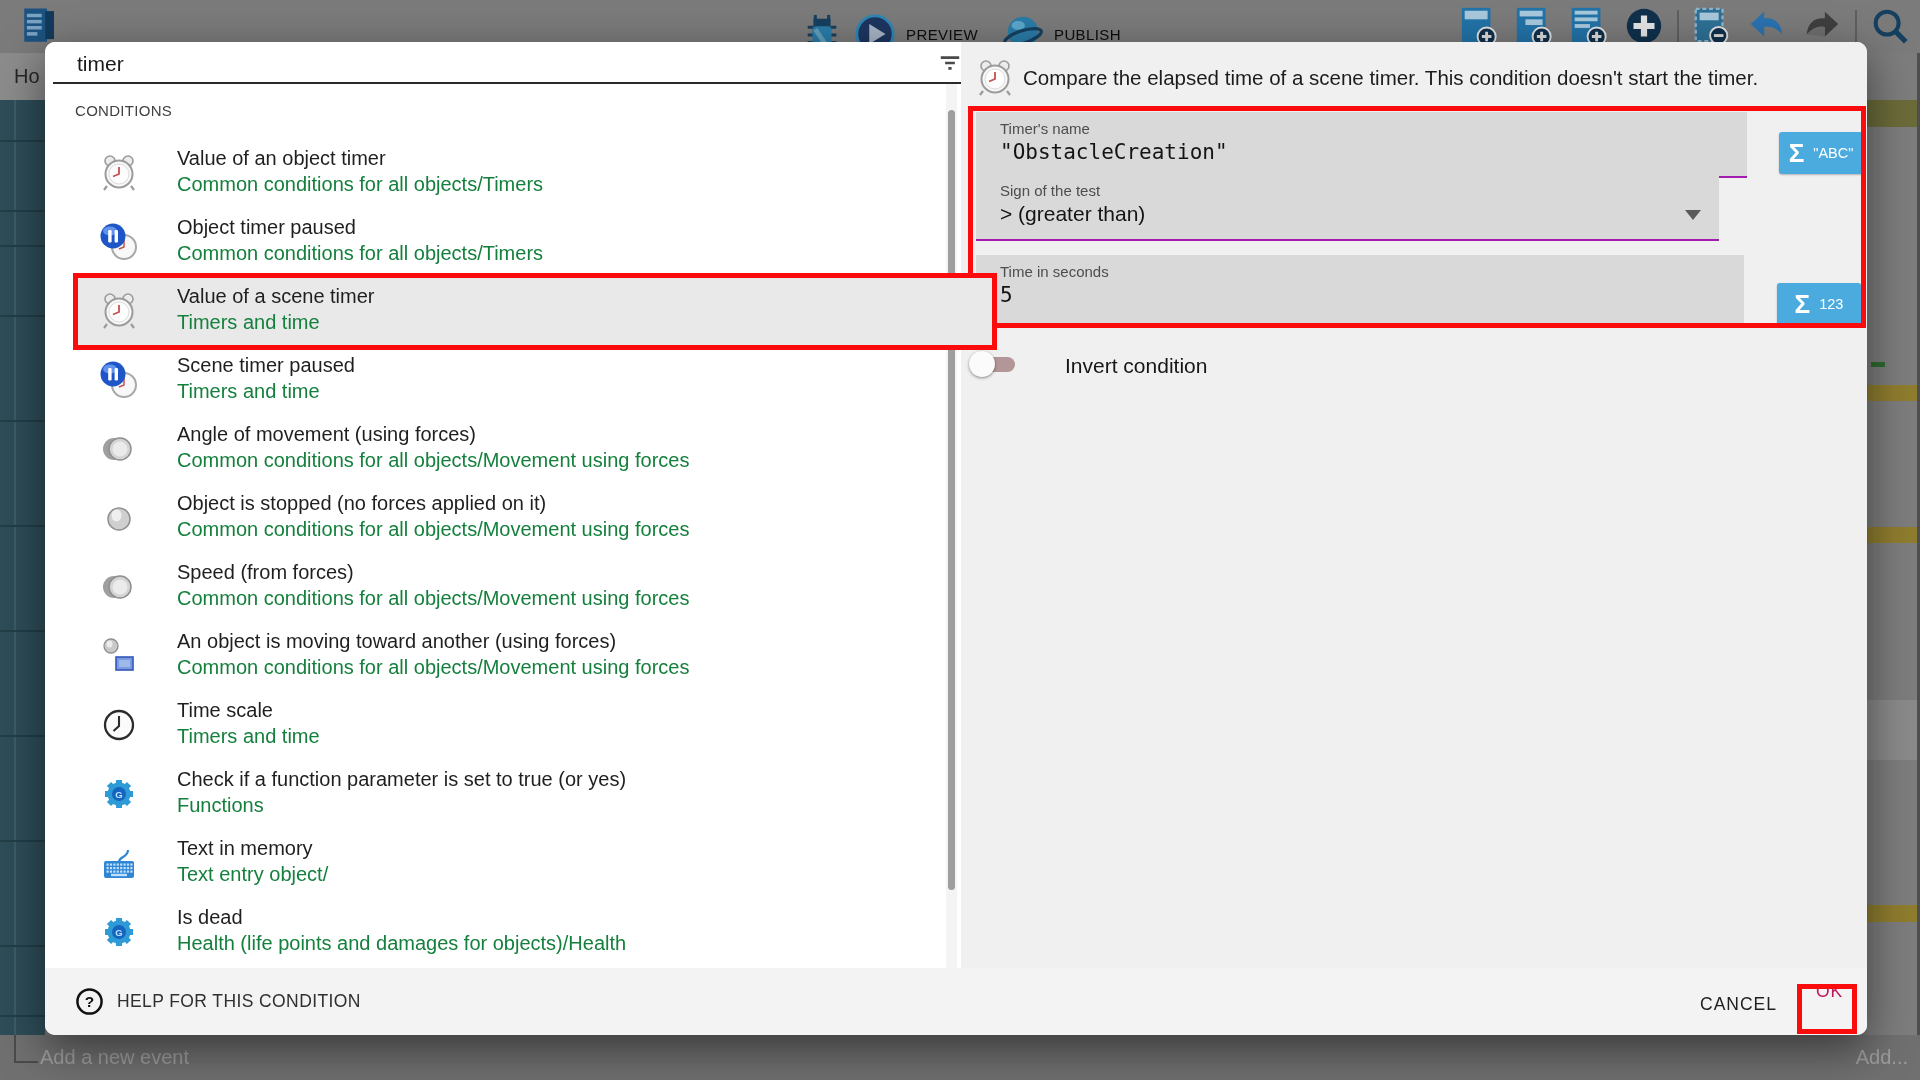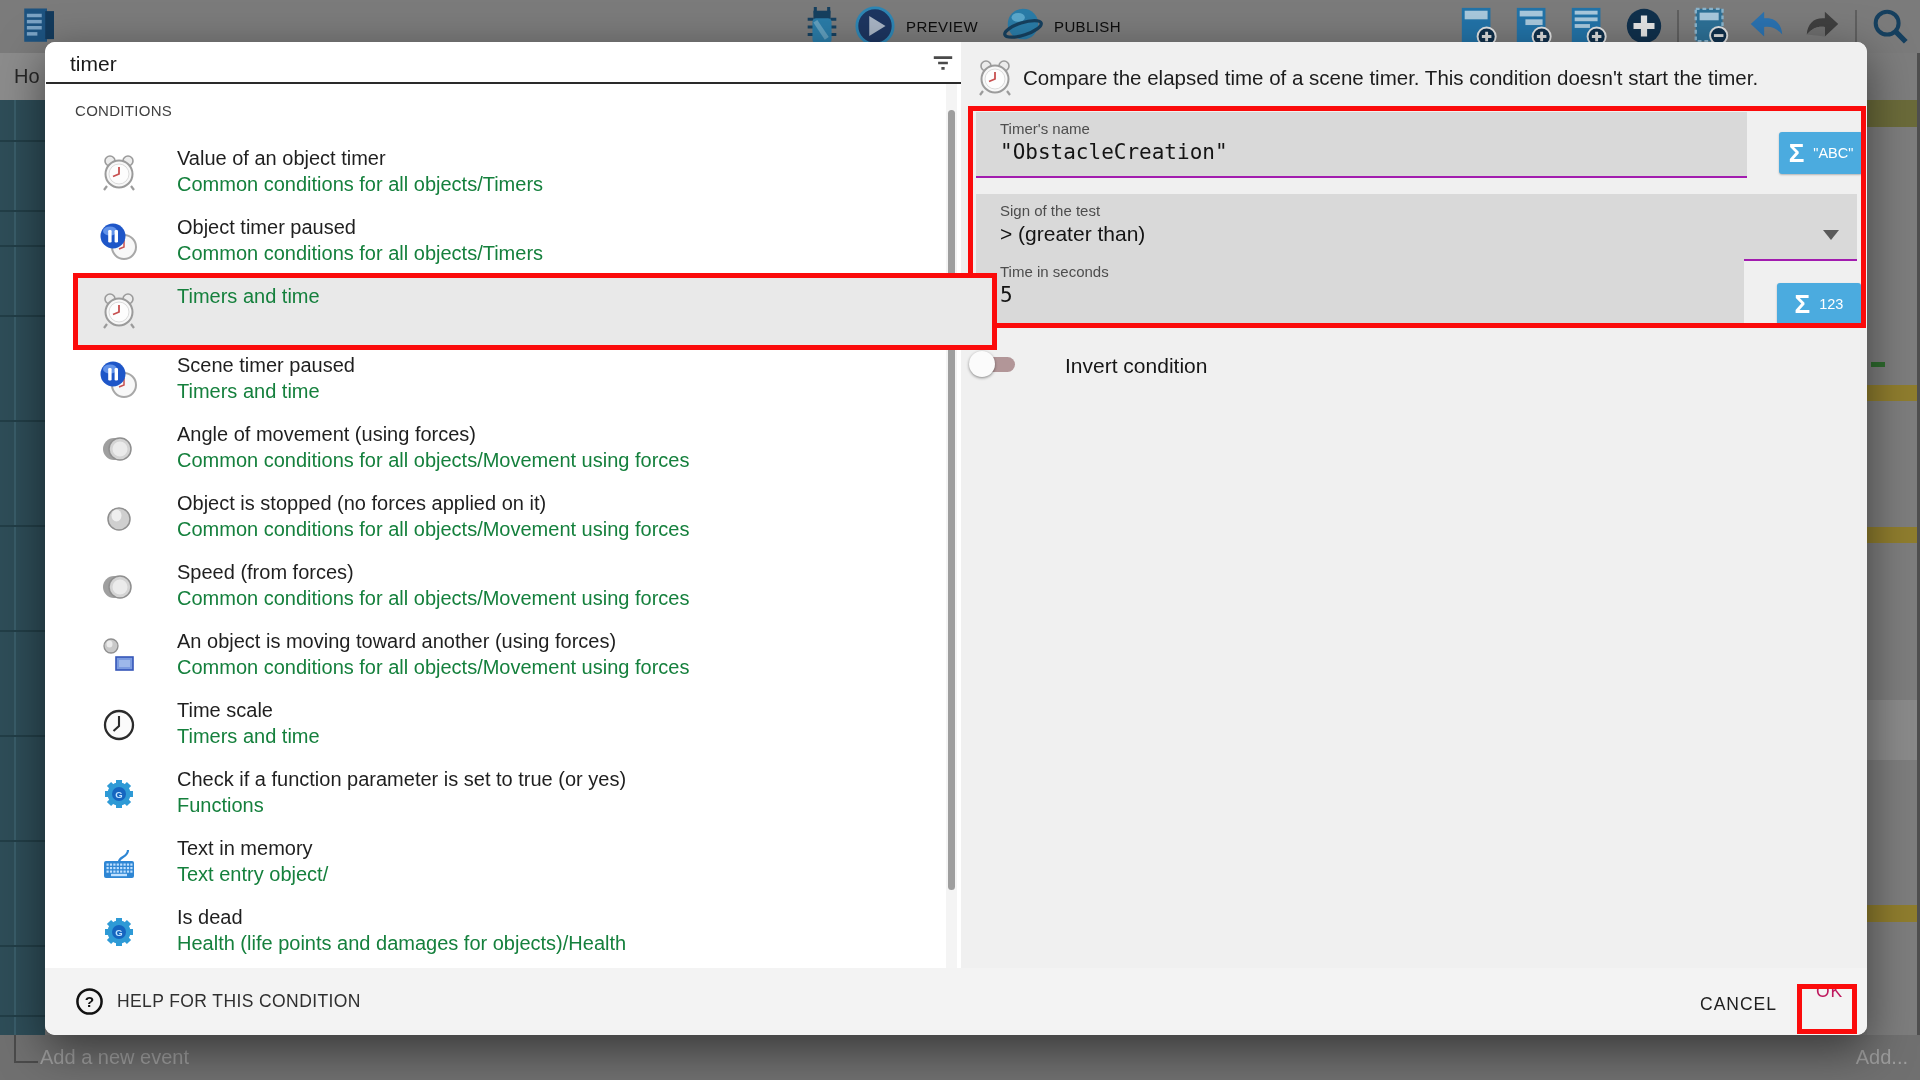--- a/index.html
+++ b/index.html
@@ -2,21 +2,21 @@
 <html><head>
 <meta charset="utf-8">
 <style>
   html,body{margin:0;padding:0;background:#555;}
   .screen{position:relative;width:1920px;height:1080px;overflow:hidden;
     background:#787878;font-family:"Liberation Sans",sans-serif;
     -webkit-font-smoothing:antialiased;}
   
   .toolbar{position:absolute;left:0;top:0;width:1920px;height:53px;background:#7b7b7b;}
   .tb-logo{position:absolute;left:18px;top:4px;width:48px;height:44px;}
-  .tb-center{position:absolute;left:800px;top:4px;height:44px;display:flex;align-items:center;gap:9px;}
+  .tb-center{position:absolute;left:800px;top:12px;height:44px;display:flex;align-items:center;gap:9px;}
   .tb-right{position:absolute;right:8px;top:4px;height:44px;display:flex;align-items:center;gap:11px;}
   .tb-icon{width:44px;height:44px;display:inline-flex;align-items:center;justify-content:center;}
   .tb-icon svg{width:42px;height:42px;}
   .tb-label{font-size:15px;color:#0d0d0d;letter-spacing:.4px;margin-right:14px;}
   .tb-divider{width:2px;height:32px;background:#5f5f5f;}
   .home-tab-strip{position:absolute;left:0;top:53px;width:45px;height:47px;background:#8c8c8c;}
   .home-tab-text{position:absolute;left:14px;top:12px;font-size:20px;color:#262626;}
   .left-strip{position:absolute;left:0;top:100px;width:45px;height:935px;background:#2e4d58;}
   .left-strip .sep{position:absolute;left:0;width:45px;height:2px;background:#223e47;}
   .left-strip .innerline{position:absolute;left:14px;top:0;width:2px;height:100%;background:#3a5d6a;}
@@ -27,21 +27,21 @@
   .add-event-text{position:absolute;left:40px;top:11px;font-size:20px;color:#9e9e9e;}
   .add-ellipsis-text{position:absolute;right:12px;top:11px;font-size:20px;color:#9e9e9e;}
   
   .dialog{position:absolute;left:45px;top:42px;width:1822px;height:993px;border-radius:10px;
     box-shadow:0 14px 45px rgba(0,0,0,.5);background:#fff;}
   .left-panel{position:absolute;left:0;top:0;width:916px;height:926px;background:#ffffff;
     border-radius:10px 0 0 0;overflow:visible;}
   .right-panel{position:absolute;left:916px;top:0;width:906px;height:926px;background:#f0f0f0;border-radius:0 10px 0 0;}
   .dlg-footer{position:absolute;left:0;top:926px;width:1822px;height:67px;background:#f3f3f3;border-radius:0 0 10px 10px;}
   
-  .search-row{position:absolute;left:1px;top:0;width:780px;height:42px;}
+  .search-row{position:absolute;left:8px;top:0;width:780px;height:42px;}
   .search-input{position:absolute;left:24px;top:8px;width:780px;height:28px;border:none;outline:none;
     font-size:21px;color:#1a1a1a;background:transparent;font-family:"Liberation Sans",sans-serif;padding:0;}
   .search-underline{position:absolute;left:0;top:40px;width:916px;height:2px;background:#2a2a2a;}
   .icon-btn{position:absolute;width:28px;height:28px;display:flex;align-items:center;justify-content:center;cursor:pointer;}
   .icon-btn svg{width:26px;height:26px;}
   .filter-btn{left:883px;top:7px;}
   .close-btn2{left:921px;top:5px;}
   
   .cond-header{position:absolute;left:24px;top:60px;font-size:15px;color:#424242;letter-spacing:.3px;margin-left:6px;}
   .cond-list{position:absolute;left:0;top:97px;width:916px;height:828px;padding-left:32px;}
@@ -58,21 +58,21 @@
   
   .detail-header-icon{position:absolute;left:14px;top:16px;width:40px;height:40px;}
   .detail-header-icon svg{width:40px;height:40px;}
   .detail-desc{position:absolute;left:62px;top:24px;width:800px;font-size:20.5px;color:#1c1c1c;}
   .fields-annotation{position:absolute;left:7px;top:64px;width:888px;height:212px;border:5px solid #fb0b0b;z-index:4;pointer-events:none;}
   .field{position:absolute;background:#d9d9d9;border-bottom:2px solid #a21caf;cursor:text;}
   .field .flabel{position:absolute;left:24px;top:8px;font-size:15px;color:#4d4d4d;}
   .field .fvalue{position:absolute;left:24px;top:28px;font-size:21px;color:#141414;}
   .mono{font-family:"DejaVu Sans Mono",monospace;}
   .field-timer{left:15px;top:70px;width:771px;height:64px;}
-  .field-sign{left:15px;top:152px;width:881px;height:65px;cursor:pointer;}
+  .field-sign{left:15px;top:132px;width:743px;height:65px;cursor:pointer;}
   .field-time{left:15px;top:213px;width:768px;height:68px;}
   .dd-arrow{position:absolute;right:18px;top:55%;width:0;height:0;border-left:8px solid transparent;
     border-right:8px solid transparent;border-top:10px solid #5a5a5a;}
   .expr-btn{position:absolute;width:84px;height:42px;background:#4babdf;border-radius:3px;color:#fff;
     display:flex;align-items:center;justify-content:center;gap:9px;cursor:pointer;box-shadow:0 1px 2px rgba(0,0,0,.25);}
   .expr-btn .sigma{font-size:26px;font-weight:bold;line-height:1;}
   .expr-btn .expr-label{font-size:14.5px;}
   .btn-abc{left:818px;top:90px;}
   .btn-123{left:816px;top:241px;}
   
@@ -287,20 +287,21 @@
   <div class="cond-item selected annotated">
     <span class="cond-icon"><svg viewBox="0 0 40 40">
                 <circle cx="11" cy="8" r="5" fill="#ececec" stroke="#9b9b9b" stroke-width="1.6"></circle>
                 <circle cx="29" cy="8" r="5" fill="#ececec" stroke="#9b9b9b" stroke-width="1.6"></circle>
                 <path d="M8 33 L5 37 M32 33 L35 37" stroke="#9b9b9b" stroke-width="2.2"></path>
                 <circle cx="20" cy="21" r="13.5" fill="#f8f8f8" stroke="#9b9b9b" stroke-width="2"></circle>
                 <circle cx="20" cy="21" r="10" fill="#fdfdfd" stroke="#dcdcdc" stroke-width="1"></circle>
                 <path d="M20 14 L20 21 L14 23.5" stroke="#c75050" stroke-width="1.8" fill="none"></path>
               </svg></span>
     <span class="cond-texts">
+      <span class="cond-title">Value of a scene timer</span>
       <span class="cond-subtitle">Timers and time</span>
     </span>
   </div>
 
   <div class="cond-item">
     <span class="cond-icon"><svg viewBox="0 0 40 40">
                 <circle cx="25" cy="25" r="12" fill="#f8f8f8" stroke="#a8a8a8" stroke-width="2"></circle>
                 <path d="M25 18 L25 25 L20 27" stroke="#c75050" stroke-width="1.5" fill="none"></path>
                 <circle cx="14" cy="14" r="12.5" fill="#1e56c8"></circle>
                 <ellipse cx="11" cy="9" rx="7" ry="4.5" fill="#6f9df0" opacity="0.85"></ellipse>

